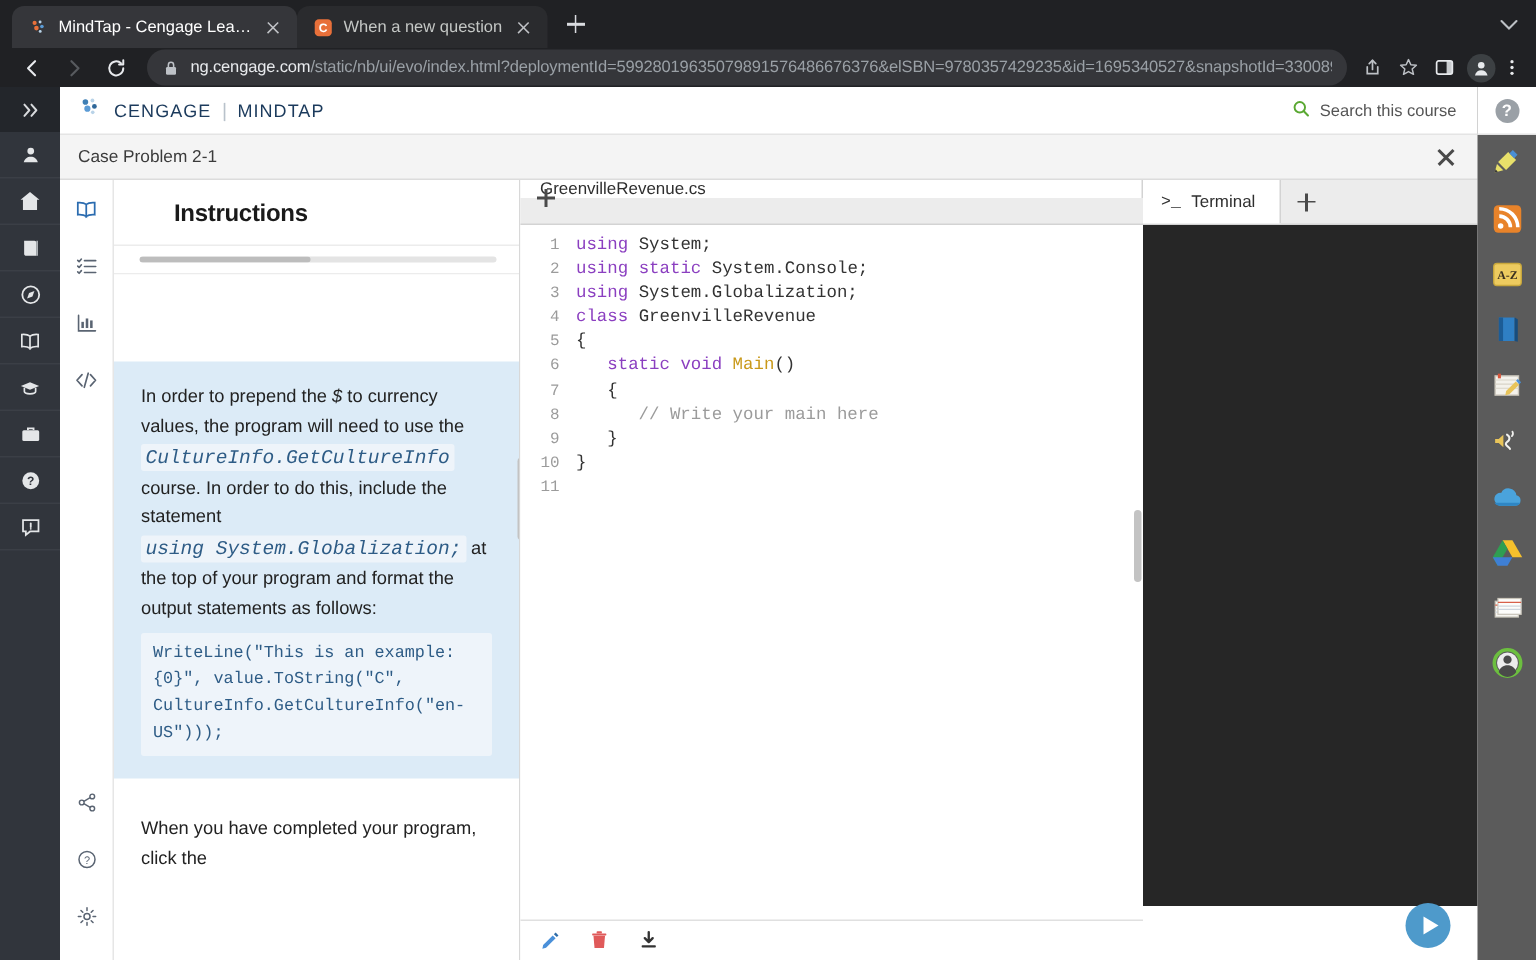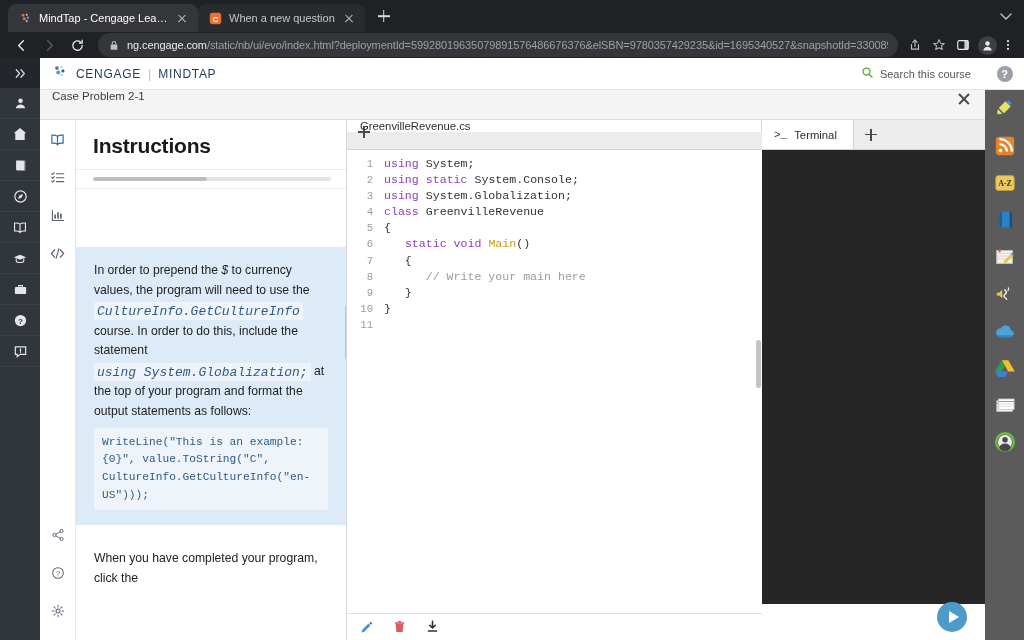--- a/index.html
+++ b/index.html
@@ -72,21 +72,21 @@
   }
   .brand { display:flex; align-items:center; gap:7px; }
   .brand-text { font-size: 12px; color:#1b3a5c; letter-spacing:.7px; }
   .brand-sep { color:#b9c2cb; font-size:13px; }
   .mt-search { margin-left:auto; display:flex; align-items:center; gap:6px; padding-right:14px; font-size:11px; color:#555; }
   .mt-help { width:39px; height:32px; display:flex; align-items:center; justify-content:center; border-left:1px solid #e4e4e4;}
 
   
   .case-bar {
     position:absolute; left:40px; right:39px; top:32px; height:30px; background:#f4f4f4;
-    display:flex; align-items:flex-start; padding: 0 12px; border-bottom:1px solid #dcdcdc;
+    display:flex; align-items:center; padding: 0 12px; border-bottom:1px solid #dcdcdc;
   }
   .case-title { font-size: 11.5px; color:#3b3b3b; }
   .case-close { margin-left:auto; width:18px; height:18px; position:relative; }
   .case-close::before, .case-close::after {
     content:""; position:absolute; left:2px; top:8px; width:14px; height:1.8px; background:#4a4a4a;
   }
   .case-close::before{transform:rotate(45deg);} .case-close::after{transform:rotate(-45deg);}
 
   
   .tool-col {
@@ -96,21 +96,21 @@
   .tool-ico { width:36px; height:38px; display:flex; align-items:center; justify-content:center; color:#5a6472;}
   .tool-ico.active { color:#2b6cb0; }
   .tool-spacer { flex:1; }
 
   
   .instr {
     position:absolute; left:76px; top:62px; width:271px; bottom:0; background:#fff;
     border-right:1px solid #d8d8d8; overflow:hidden;
   }
   .instr-head { padding: 14px 0 11px 17px; }
-  .instr-head h1 { font-size:21px; font-weight:700; color:#1a1a1a; letter-spacing:-.2px;}
+  .instr-head h1 { font-size:16px; font-weight:700; color:#1a1a1a; letter-spacing:-.2px;margin-left:23px;}
   .progress-wrap { padding: 0 15px 0 17px; border-top:1px solid #ececec; border-bottom:1px solid #ececec; height:20px; display:flex; align-items:center;}
   .progress-track { flex:1; height:4px; background:#e4e4e4; border-radius:3px; overflow:hidden; }
   .progress-fill { height:100%; background:#bdbdbd; border-radius:3px; }
   .instr-body { padding: 0 0 0 0; }
   .callout {
     background:#dcebf7; padding: 14px 18px 15px 18px; color:#222; font-size:12.2px; line-height:1.62;
   }
   .white-gap { height: 29px; background:#fff; }
   .codespan {
     background:#eef4fa; font-family:"Liberation Mono", monospace; font-size:13px;

